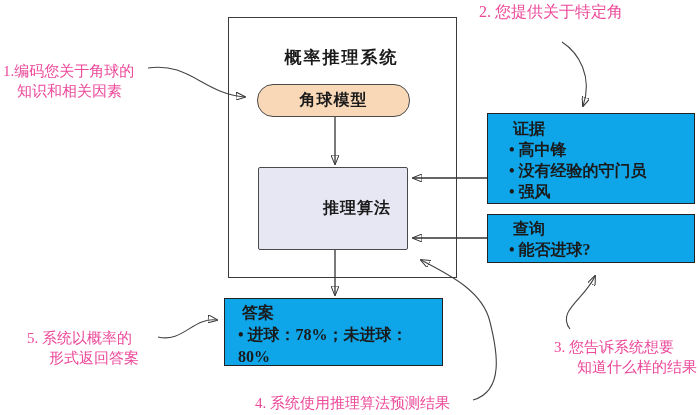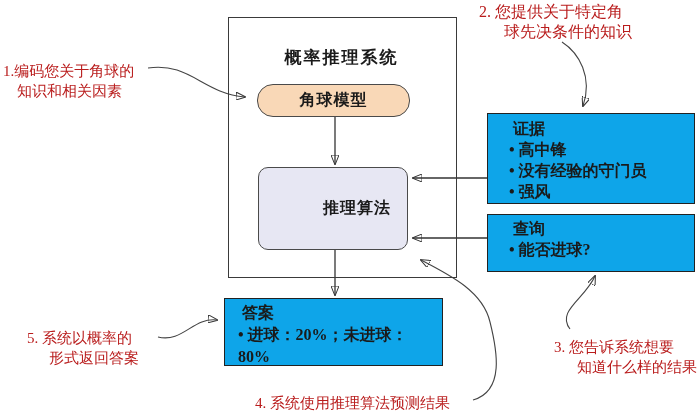--- a/index.html
+++ b/index.html
@@ -20,32 +20,32 @@
   .system-title{
     left:228px;top:46px;width:227px;text-align:center;
     font-size:17px;font-weight:bold;letter-spacing:2px;
   }
   .node{
     display:flex;align-items:center;justify-content:center;
     font-size:16px;font-weight:bold;letter-spacing:1px;
     border:1.6px solid #4a4a4a;box-sizing:border-box;
   }
   .model-node{left:257px;top:84px;width:153px;height:33px;border-radius:16px;background:#F9D8B7;}
-  .algo-node{left:258px;top:167px;width:150px;height:83px;border-radius:10px;background:#E7E7F3;padding-left:48px;}
+  .algo-node{left:258px;top:167px;width:150px;height:83px;border-radius:2px;background:#E7E7F3;padding-left:48px;}
 
   .io-box{
     border:1.5px solid #222;box-sizing:border-box;background:#0ea5e9;
     font-size:16px;font-weight:bold;line-height:21px;
   }
   .io-box .io-title{margin-left:4px;}
   .evidence-box{left:487px;top:113px;width:208px;height:91px;padding:4px 6px 0 21px;}
-  .query-box{left:487px;top:214px;width:208px;height:58px;padding:3px 6px 0 21px;}
+  .query-box{left:487px;top:214px;width:208px;height:49px;padding:3px 6px 0 21px;}
   .answer-box{left:224px;top:298px;width:219px;height:68px;padding:3px 4px 0 13px;line-height:22px;}
 
-  .annot{font-size:15px;line-height:20px;font-weight:normal;color:#b91c1c;}
+  .annot{font-size:15px;line-height:20px;font-weight:normal;color:#ec4899;}
   .annot .l2{display:block;}
   .annot-1{left:3px;top:61px;}   .annot-1 .l2{padding-left:14px;}
   .annot-2{left:479px;top:2px;font-size:16px;}  .annot-2 .l2{padding-left:25px;}
   .annot-3{left:554px;top:337px;} .annot-3 .l2{padding-left:23px;}
   .annot-4{left:255px;top:393px;}
   .annot-5{left:27px;top:328px;}  .annot-5 .l2{padding-left:22px;}
 </style>
 </head>
 <body>
 
@@ -82,30 +82,29 @@
     <div>• 强风</div>
   </div>
 
   <div class="abs io-box query-box">
     <div class="io-title">查询</div>
     <div>• 能否进球?</div>
   </div>
 
   <div class="abs io-box answer-box">
     <div class="io-title">答案</div>
-    <div>• 进球：20%；未进球：80%</div>
+    <div>• 进球：78%；未进球：80%</div>
   </div>
 
   <div class="abs annot annot-1">
     <span>1.编码您关于角球的</span>
     <span class="l2">知识和相关因素</span>
   </div>
   <div class="abs annot annot-2">
     <span>2. 您提供关于特定角</span>
-    <span class="l2">球先决条件的知识</span>
   </div>
   <div class="abs annot annot-3">
     <span>3. 您告诉系统想要</span>
     <span class="l2">知道什么样的结果</span>
   </div>
   <div class="abs annot annot-4">
     <span>4. 系统使用推理算法预测结果</span>
   </div>
   <div class="abs annot annot-5">
     <span>5. 系统以概率的</span>

